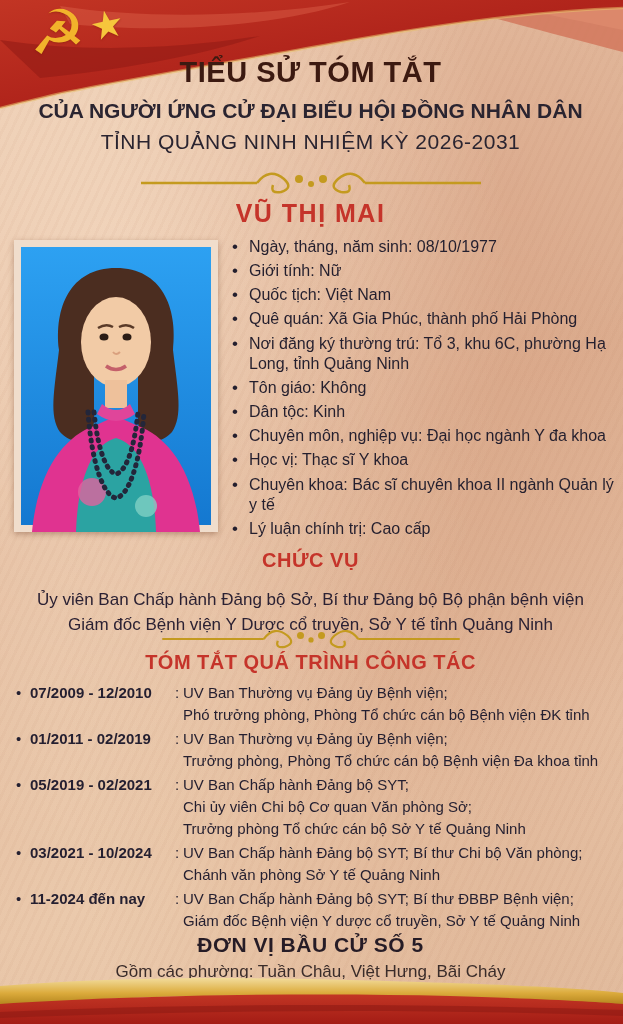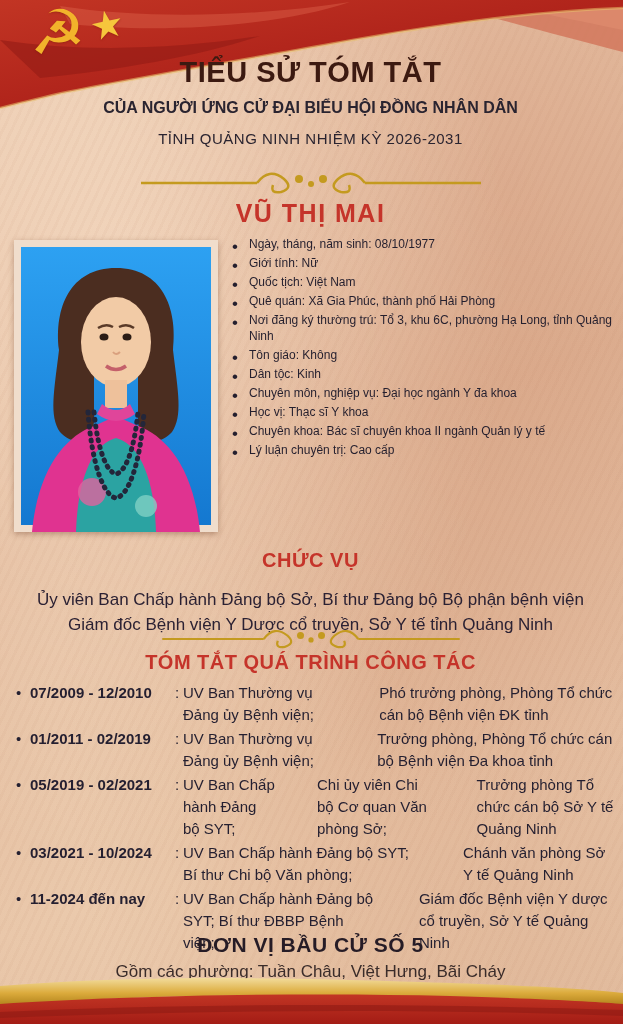--- a/index.html
+++ b/index.html
@@ -14,40 +14,40 @@
       radial-gradient(ellipse at 28% 86%, rgba(240,212,182,.5), rgba(240,212,182,0) 55%),
       linear-gradient(160deg,#ecccb1,#e0b698 45%,#e7c3a6 75%,#e2bc9e);
   }
   .abs{position:absolute;}
   .flag-svg{top:0;left:0;}
   .emblem{color:#f2b32b;text-shadow:0 1px 2px rgba(120,30,10,.45);line-height:1;font-family:"DejaVu Sans",sans-serif;}
   .hammer{left:30px;top:2px;font-size:62px;}
   .star{left:90px;top:6px;font-size:38px;transform:rotate(-12deg);color:#f6c63c;}
   .center{left:0;width:621px;text-align:center;}
   .title{top:56px;font-size:29px;font-weight:bold;color:#3c1a11;letter-spacing:.5px;}
-  .sub1{top:99px;font-size:16px;font-weight:bold;color:#2a2430;}
-  .sub2{top:130px;font-size:15px;font-weight:normal;color:#2a2430;letter-spacing:.5px;}
+  .sub1{top:99px;font-size:21px;font-weight:bold;color:#2a2430;}
+  .sub2{top:130px;font-size:21px;font-weight:normal;color:#2a2430;letter-spacing:.5px;}
   .divider{display:flex;justify-content:center;}
   .div1{top:167px;} .div2{top:625px;}
   .name{top:199px;font-size:25px;font-weight:bold;color:#c5342a;letter-spacing:1.5px;}
   .photo{left:14px;top:240px;width:204px;height:292px;box-shadow:0 2px 6px rgba(90,40,20,.35);}
   .details{left:230px;top:237px;width:388px;margin:0;padding:0;list-style:none;
-           font-size:12px;color:#241f2e;line-height:1.26;}
+           font-size:16px;color:#241f2e;line-height:1.26;}
   .details li{position:relative;padding-left:19px;margin-bottom:4px;}
   .details li::before{content:"\2022";position:absolute;left:2px;top:-1px;font-size:17px;}
   .heading-red{font-size:20px;font-weight:bold;color:#c5342a;letter-spacing:.5px;}
   .chucvu-h{top:549px;}
   .chucvu-lines{top:588px;font-size:17px;color:#2b2133;line-height:1.45;text-align:center;}
   .career-h{top:651px;}
   .career{left:16px;top:682px;width:600px;font-size:15px;color:#241f30;line-height:22px;}
   .centry{display:flex;align-items:flex-start;margin-bottom:2px;}
   .cbullet{flex:0 0 14px;font-size:15px;}
   .cperiod{flex:0 0 141px;font-weight:bold;}
   .ccolon{flex:0 0 12px;text-align:center;}
-  .clines{flex:1;display:flex;gap:42px;}
+  .clines{flex:1;display:flex;flex-direction:column;}
   .unit-title{top:933px;font-size:21px;font-weight:bold;color:#261c26;letter-spacing:.5px;}
   .unit-desc{top:962px;font-size:17px;color:#3a2c2a;}
   .bottom-svg{left:0;bottom:0;}
 </style>
 </head>
 <body>
 
 <div class="poster">
 
   <svg class="abs flag-svg" width="623" height="115" viewBox="0 0 623 115">
@@ -121,21 +121,21 @@
     <li>Ngày, tháng, năm sinh: 08/10/1977</li>
     <li>Giới tính: Nữ</li>
     <li>Quốc tịch: Việt Nam</li>
     <li>Quê quán: Xã Gia Phúc, thành phố Hải Phòng</li>
     <li>Nơi đăng ký thường trú: Tổ 3, khu 6C, phường Hạ Long, tỉnh Quảng Ninh</li>
     <li>Tôn giáo: Không</li>
     <li>Dân tộc: Kinh</li>
     <li>Chuyên môn, nghiệp vụ: Đại học ngành Y đa khoa</li>
     <li>Học vị: Thạc sĩ Y khoa</li>
     <li>Chuyên khoa: Bác sĩ chuyên khoa II ngành Quản lý y tế</li>
-    <li>Lý luận chuyên trị: Cao cấp</li>
+    <li>Lý luận chính trị: Cao cấp</li>
   </ul>
 
   <div class="abs center heading-red chucvu-h">CHỨC VỤ</div>
   <div class="abs center chucvu-lines">
     <div>Ủy viên Ban Chấp hành Đảng bộ Sở, Bí thư Đảng bộ Bộ phận bệnh viện</div>
     <div>Giám đốc Bệnh viện Y Dược cổ truyền, Sở Y tế tỉnh Quảng Ninh</div>
   </div>
 
   <div class="abs center divider div2">
     <svg width="300" height="28" viewBox="0 0 340 32">

